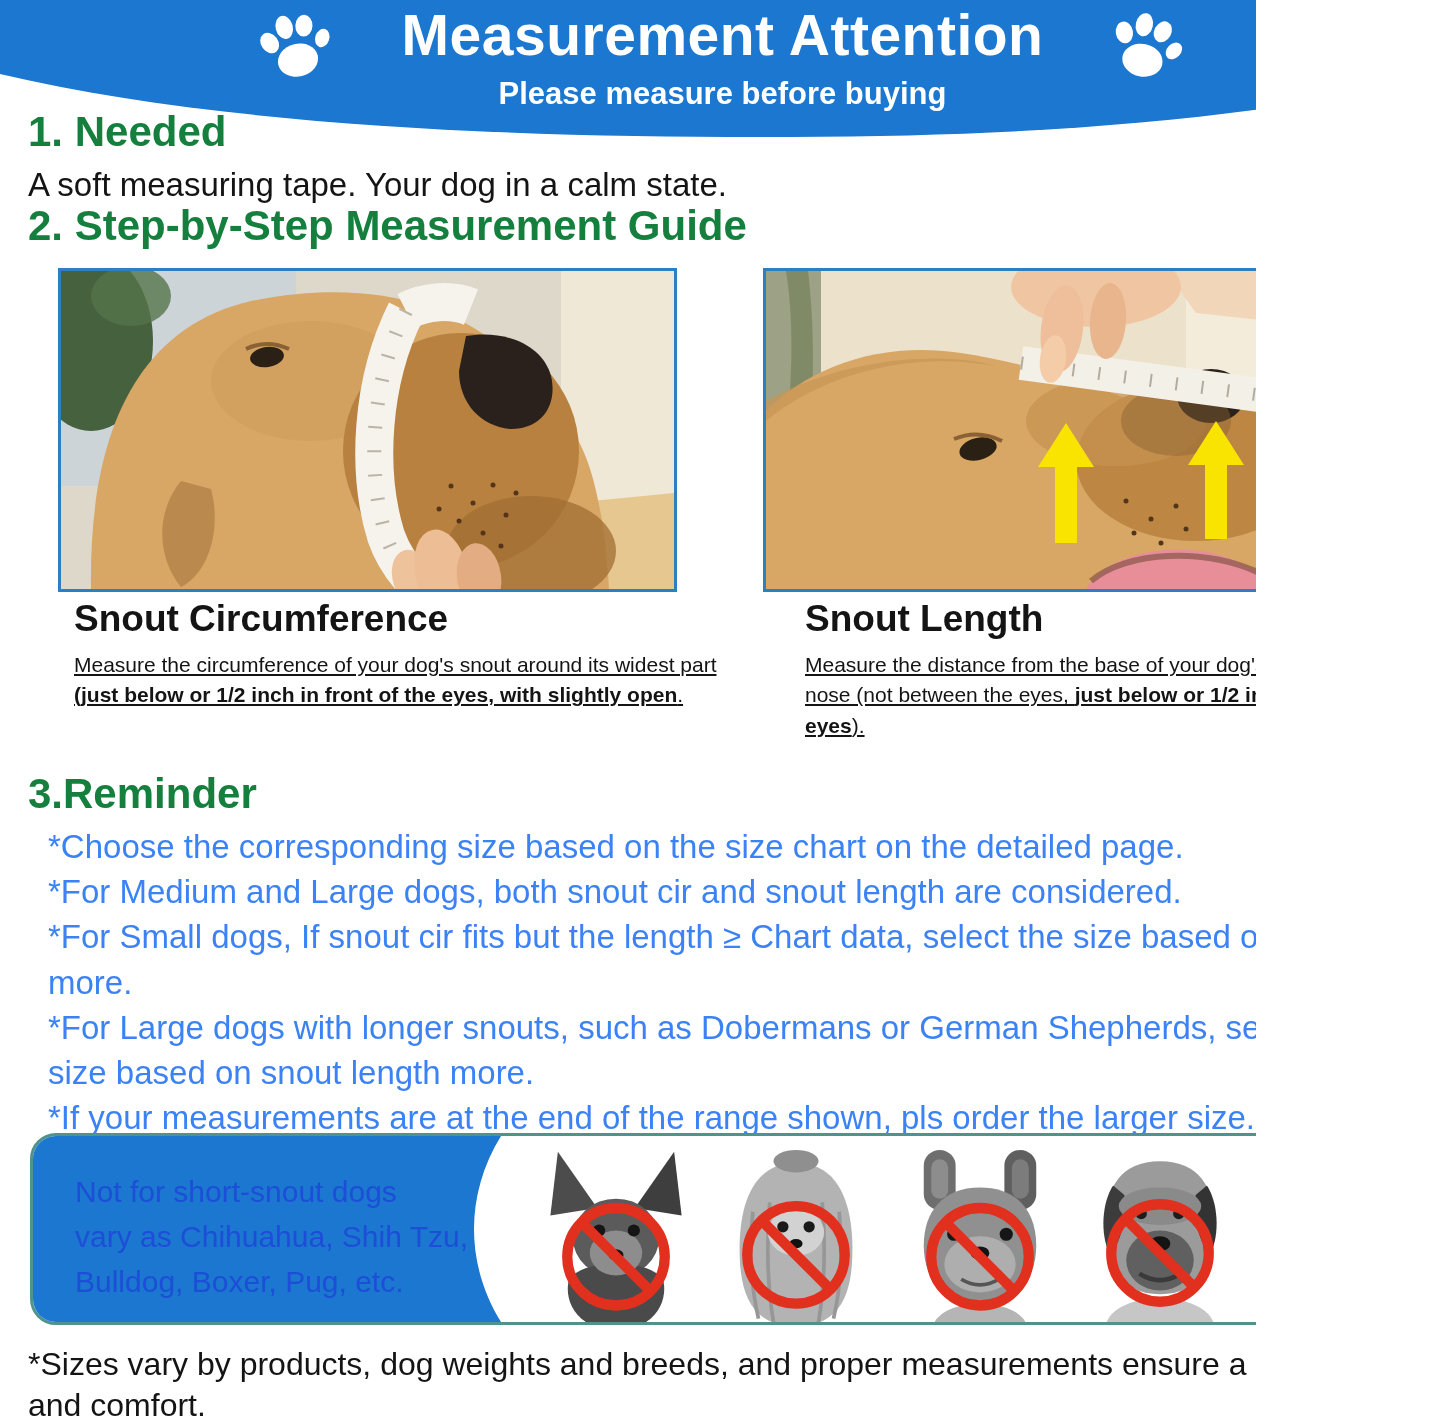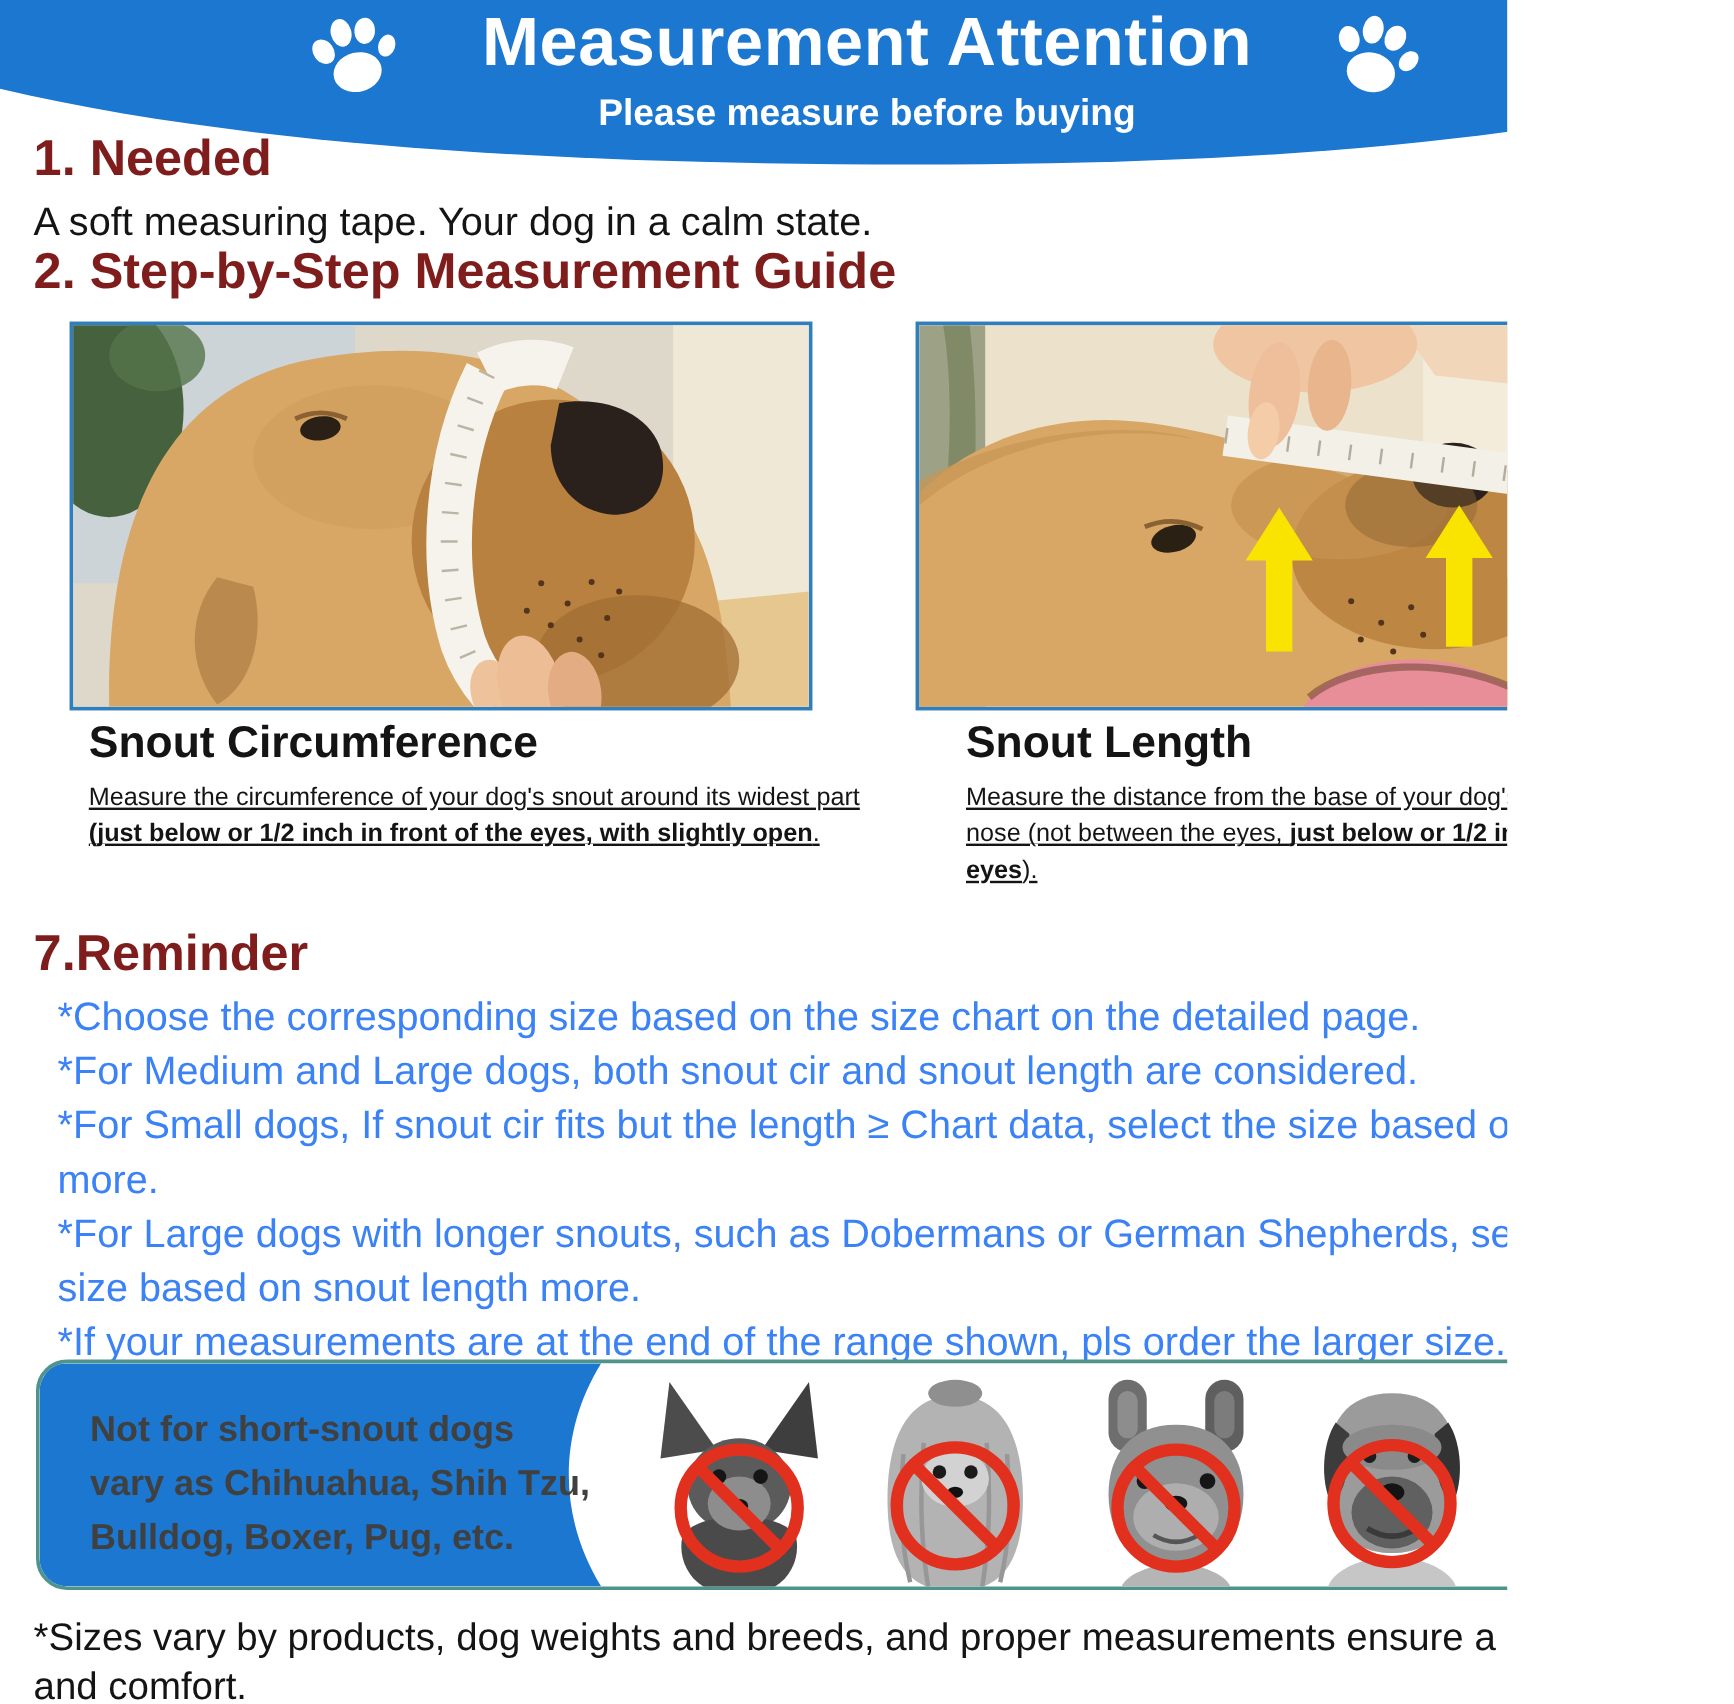--- a/index.html
+++ b/index.html
@@ -19,21 +19,21 @@
   }
   .header-subtitle{
     position:absolute;top:76px;left:0;width:100%;text-align:center;
     color:#fff;font-size:31px;font-weight:bold;
   }
   .paw{position:absolute;width:78px;height:80px;}
   .paw-left{left:256px;top:8px;transform:rotate(-14deg);}
   .paw-right{left:1106px;top:8px;transform:rotate(12deg);}
 
   
-  .h-blue{color:#7f1d1d;font-weight:bold;font-size:42px;line-height:1.05;}
+  .h-blue{color:#15803d;font-weight:bold;font-size:42px;line-height:1.05;}
   .body-text{font-size:33px;line-height:1.4;color:#141414;}
 
   
   .photo{
     position:absolute;top:268px;width:613px;height:318px;
     border:3px solid #2d7fc0;box-sizing:content-box;background:#e7dfd2;
   }
   .photo svg{display:block;width:100%;height:100%;}
   .photo-left{left:58px;}
   .photo-right{left:763px;}
@@ -51,22 +51,22 @@
   .reminder-body p{font-size:33px;line-height:1.37;color:#3b82f6;margin-left:20px;}
 
   
   .warn-banner{
     position:absolute;top:1133px;left:30px;width:1382px;height:192px;
     border:3px solid #4f938d;border-radius:26px;background:#fff;
     overflow:hidden;box-sizing:border-box;
   }
   .warn-blue{position:absolute;top:0;left:0;width:500px;height:100%;}
   .warn-text{
-    position:absolute;top:33px;left:42px;color:#404040;
-    font-size:30px;font-weight:bold;line-height:1.5;white-space:nowrap;
+    position:absolute;top:33px;left:42px;color:#1d4ed8;
+    font-size:30px;font-weight:normal;line-height:1.5;white-space:nowrap;
   }
   .dog{position:absolute;top:10px;width:150px;height:184px;}
   .dog svg{display:block;width:100%;height:100%;}
   .dog1{left:508px;} .dog2{left:688px;} .dog3{left:872px;} .dog4{left:1052px;} .dog5{left:1222px;}
 
   
   .footer{position:absolute;top:1344px;left:28px;width:1400px;}
   .footer p{font-size:32px;line-height:1.28;color:#141414;}
 </style>
 </head>
@@ -195,21 +195,21 @@
 
   <div class="caption caption-left">
     <h3>Snout Circumference</h3>
     <p><span>Measure the circumference of your dog's snout around its widest part </span><b>(just below or 1/2 inch in front of the eyes, with slightly open</b><span>.</span></p>
   </div>
   <div class="caption caption-right">
     <h3>Snout Length</h3>
     <p><span>Measure the distance from the base of your dog's eyes to the tip of its nose (not between the eyes, </span><b>just below or 1/2 inch in front of the eyes</b><span>).</span></p>
   </div>
 
-  <h2 class="h-blue reminder-head">7.Reminder</h2>
+  <h2 class="h-blue reminder-head">3.Reminder</h2>
   <div class="reminder-body">
     <p>*Choose the corresponding size based on the size chart on the detailed page.</p>
     <p>*For Medium and Large dogs, both snout cir and snout length are considered.</p>
     <p>*For Small dogs, If snout cir fits but the length ≥ Chart data, select the size based on snout cir more.</p>
     <p>*For Large dogs with longer snouts, such as Dobermans or German Shepherds, select the size based on snout length more.</p>
     <p>*If your measurements are at the end of the range shown, pls order the larger size.</p>
   </div>
 
   <div class="warn-banner">
     <svg class="warn-blue" viewBox="0 0 500 192" preserveAspectRatio="none">

